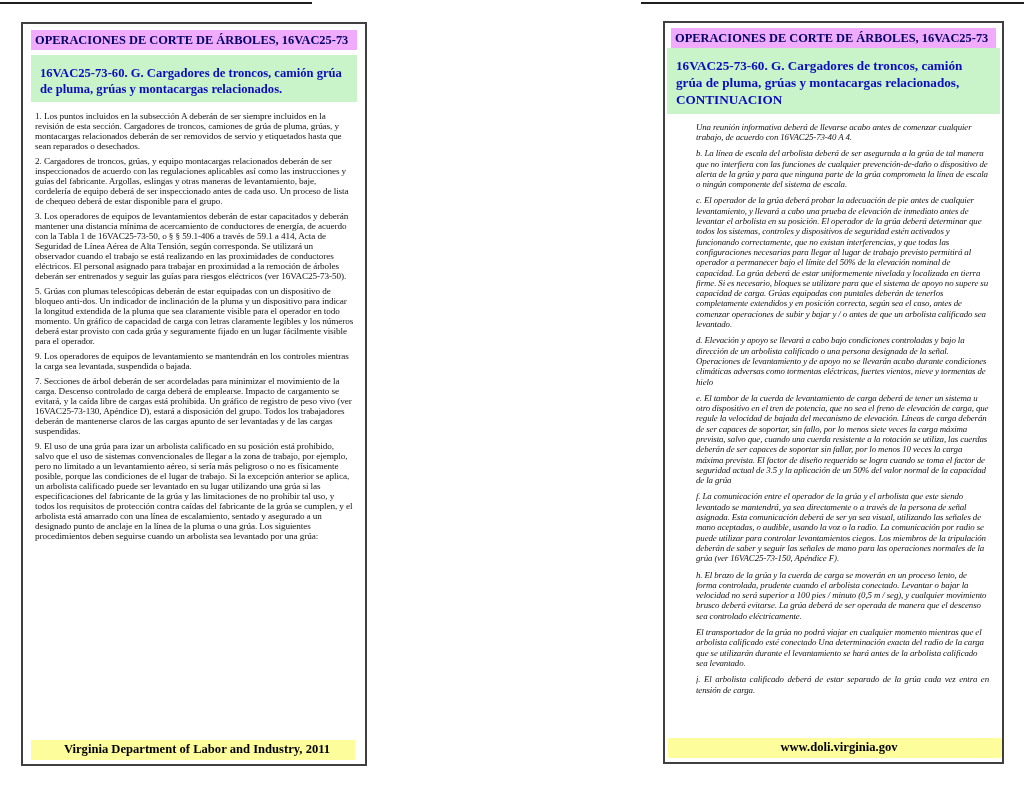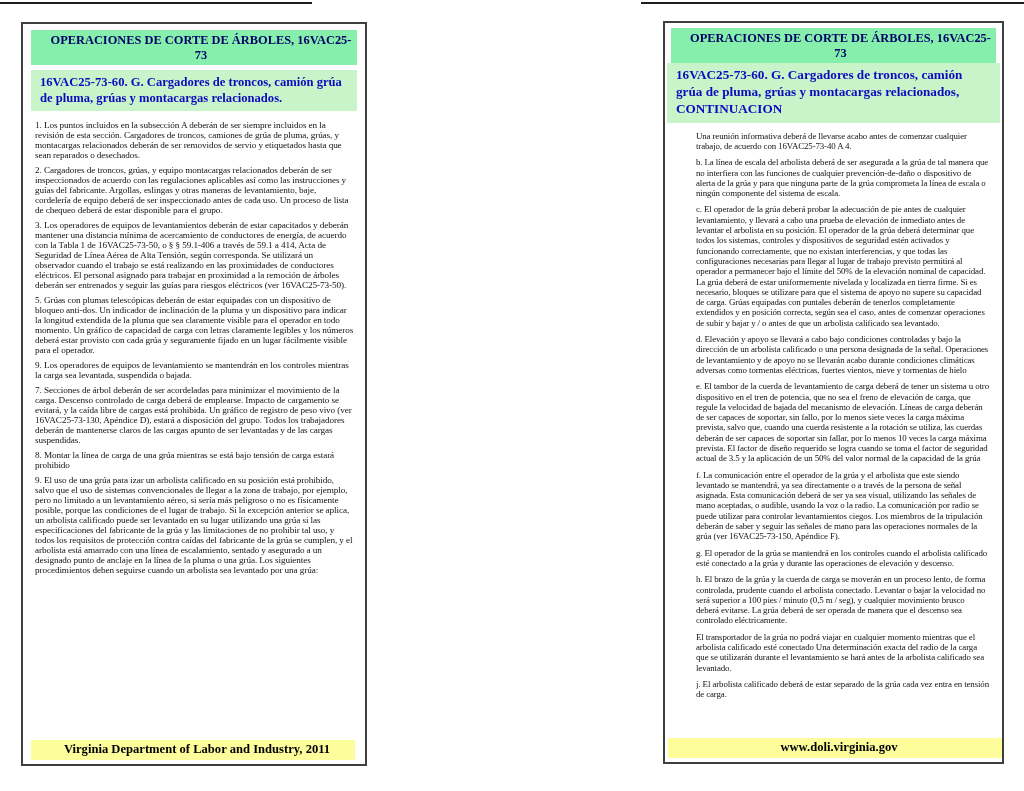--- a/index.html
+++ b/index.html
@@ -12,44 +12,44 @@
   #scan-line-right{left:641px;width:383px;}
 
   .page{
     position:absolute;background:#fff;border:2px solid #3f3f3f;
     box-sizing:border-box;
   }
   #page-left{left:21px;top:22px;width:346px;height:744px;}
   #page-right{left:663px;top:21px;width:341px;height:743px;}
 
   .title-band{
-    background:#86efac;text-align:center;font-weight:bold;color:#000066;
-    font-size:12.4px;padding:3px 2px 2px 16px;box-sizing:border-box;
+    background:#f0abfc;text-align:left;font-weight:bold;color:#000066;
+    font-size:12.4px;padding:3px 2px 2px 4px;box-sizing:border-box;
   }
   #page-left .title-band{margin:6px 8px 0 8px;}
   #page-right .title-band{margin:5px 6px 0 6px;}
 
   .heading-band{
     background:#c9f4c9;color:#0b0bbf;font-weight:bold;
-    font-size:12.6px;line-height:1.28;padding:4px 9px 5px 9px;box-sizing:border-box;
+    font-size:12.6px;line-height:1.28;padding:10px 9px 5px 9px;box-sizing:border-box;
   }
   #page-left .heading-band{margin:5px 8px 0 8px;}
   #page-right .heading-band{margin:0 2px 0 2px;font-size:13.2px;}
 
   .page-body{overflow:hidden;color:#131313;}
   #page-left .page-body{
     margin:9px 11px 0 12px;font-size:9.2px;line-height:10px;
     letter-spacing:-0.1px;max-height:612px;
   }
   #page-left .page-body p{margin:0 0 5px 0;}
   #page-left .page-body p.sub-item{margin-left:15px;margin-right:3px;}
 
   #page-right .page-body{
     margin:8px 13px 0 31px;font-size:8.9px;line-height:10.3px;
-    letter-spacing:-0.12px;max-height:612px;
+    letter-spacing:-0.12px;max-height:612px;font-style:italic;
   }
   #page-right .page-body p{margin:0 0 6px 0;}
   #page-right .page-body p.justify{text-align:justify;}
 
   .footer-band{
     position:absolute;bottom:4px;background:#fdfd9c;text-align:center;
     font-weight:bold;color:#000;font-size:12.6px;padding:2px 0 3px 8px;
   }
   #page-left .footer-band{left:8px;right:10px;}
   #page-right .footer-band{left:3px;right:0;}
@@ -67,21 +67,20 @@
   <div class="heading-band">
     <span>16VAC25-73-60. G.   Cargadores de troncos, camión grúa de pluma, grúas y montacargas relacionados.</span>
   </div>
   <div class="page-body">
     <p>1. Los puntos incluidos en la subsección A deberán de ser siempre incluidos en la revisión de esta sección. Cargadores de troncos, camiones de grúa de pluma, grúas, y montacargas relacionados deberán de ser removidos de servio y etiquetados hasta que sean reparados o desechados.</p>
     <p>2. Cargadores de troncos, grúas, y equipo montacargas relacionados deberán de ser inspeccionados de acuerdo con las regulaciones aplicables así como las instrucciones y guías del fabricante. Argollas, eslingas y otras maneras de levantamiento, baje, cordelería de equipo deberá de ser inspeccionado antes de cada uso. Un proceso de lista de chequeo deberá de estar disponible para el grupo.</p>
     <p>3. Los operadores de equipos de levantamientos deberán de estar capacitados y deberán mantener una distancia mínima de acercamiento de conductores de energía, de acuerdo con la Tabla 1 de 16VAC25-73-50, o § § 59.1-406 a través de 59.1 a 414, Acta de Seguridad de Línea Aérea de Alta Tensión, según corresponda. Se utilizará un observador cuando el trabajo se está realizando en las proximidades de conductores eléctricos. El personal asignado para trabajar en proximidad a la remoción de árboles deberán ser entrenados y seguir las guías para riesgos eléctricos (ver 16VAC25-73-50).</p>
     <p>5. Grúas con plumas telescópicas deberán de estar equipadas con un dispositivo de bloqueo anti-dos. Un indicador de inclinación de la pluma y un dispositivo para indicar la longitud extendida de la pluma que sea claramente visible para el operador en todo momento. Un gráfico de capacidad de carga con letras claramente legibles y los números deberá estar provisto con cada grúa y seguramente fijado en un lugar fácilmente visible para el operador.</p>
     <p>9. Los operadores de equipos de levantamiento se mantendrán en los controles mientras la carga sea levantada, suspendida o bajada.</p>
     <p>7. Secciones de árbol deberán de ser acordeladas para minimizar el movimiento de la carga. Descenso controlado de carga deberá de emplearse. Impacto de cargamento se evitará, y la caída libre de cargas está prohibida. Un gráfico de registro de peso vivo (ver 16VAC25-73-130, Apéndice D), estará a disposición del grupo. Todos los trabajadores deberán de mantenerse claros de las cargas apunto de ser levantadas y de las cargas suspendidas.</p>
-    <p>8. Montar la línea de carga de una grúa mientras se está bajo tensión de carga estará prohibido</p>
     <p>9. El uso de una grúa para izar un arbolista calificado en su posición está prohibido, salvo que el uso de sistemas convencionales de llegar a la zona de trabajo, por ejemplo, pero no limitado a un levantamiento aéreo, si sería más peligroso o no es físicamente posible, porque las condiciones de el lugar de trabajo. Si la excepción anterior se aplica, un arbolista calificado puede ser levantado en su lugar utilizando una grúa si las especificaciones del fabricante de la grúa y las limitaciones de no prohibir tal uso, y todos los requisitos de protección contra caídas del fabricante de la grúa se cumplen, y el arbolista está amarrado con una línea de escalamiento, sentado y asegurado a un designado punto de anclaje en la línea de la pluma o una grúa. Los siguientes procedimientos deben seguirse cuando un arbolista sea levantado por una grúa:</p>
   </div>
   <div class="footer-band">
     <span>Virginia Department of Labor and Industry, 2011</span>
   </div>
 </section>
 
 <section class="page" id="page-right">
   <div class="title-band">
     <span>OPERACIONES DE CORTE DE ÁRBOLES, 16VAC25-73</span>
@@ -89,21 +88,20 @@
   <div class="heading-band">
     <span>16VAC25-73-60. G.   Cargadores de troncos, camión grúa de pluma, grúas y montacargas relacionados, CONTINUACION</span>
   </div>
   <div class="page-body">
     <p>Una reunión informativa deberá de llevarse acabo antes de comenzar cualquier trabajo, de acuerdo con 16VAC25-73-40 A 4.</p>
     <p>b. La línea de escala del arbolista deberá de ser asegurada a la grúa de tal manera que no interfiera con las funciones de cualquier prevención-de-daño o dispositivo de alerta de la grúa y para que ninguna parte de la grúa comprometa la línea de escala o ningún componente del sistema de escala.</p>
     <p>c. El operador de la grúa deberá probar la adecuación de pie antes de cualquier levantamiento, y llevará a cabo una prueba de elevación de inmediato antes de levantar el arbolista en su posición. El operador de la grúa deberá determinar que todos los sistemas, controles y dispositivos de seguridad estén activados y funcionando correctamente, que no existan interferencias, y que todas las configuraciones necesarias para llegar al lugar de trabajo previsto permitirá al operador a permanecer bajo el límite del 50% de la elevación nominal de capacidad. La grúa deberá de estar uniformemente nivelada y localizada en tierra firme. Si es necesario, bloques se utilizare para que el sistema de apoyo no supere su capacidad de carga. Grúas equipadas con puntales deberán de tenerlos completamente extendidos y en posición correcta, según sea el caso, antes de comenzar operaciones de subir y bajar  y / o antes de que un arbolista calificado sea levantado.</p>
     <p>d. Elevación y apoyo se llevará a cabo bajo condiciones controladas y bajo la dirección de un arbolista calificado o una persona designada de la señal. Operaciones de levantamiento y de apoyo no se llevarán acabo durante condiciones climáticas adversas como tormentas eléctricas, fuertes vientos, nieve y tormentas de hielo</p>
     <p>e. El tambor de la  cuerda de levantamiento de carga deberá de tener un sistema u otro dispositivo en el tren de potencia, que no sea el freno de elevación de carga, que regule la velocidad de bajada del mecanismo de elevación. Líneas de carga deberán de ser capaces de soportar, sin fallo, por lo menos siete veces la carga máxima prevista, salvo que, cuando una cuerda resistente a la rotación se utiliza, las cuerdas deberán de ser capaces de soportar sin fallar, por lo menos 10 veces la carga máxima prevista. El factor de diseño requerido se logra cuando se toma el factor de seguridad actual de 3.5 y la aplicación de un 50% del valor normal de la capacidad de la grúa</p>
     <p>f. La comunicación entre el operador de la grúa y el arbolista que este siendo levantado se mantendrá, ya sea directamente o a través de la persona de señal asignada. Esta comunicación deberá de ser ya sea  visual, utilizando las señales de mano aceptadas, o audible, usando la voz o la radio. La comunicación por radio se puede utilizar para controlar levantamientos ciegos. Los miembros de la tripulación deberán de saber y seguir las señales de mano para las operaciones normales de la grúa (ver 16VAC25-73-150, Apéndice F).</p>
-    <p>g. El operador de la grúa se mantendrá en los controles cuando el arbolista calificado esté conectado a la grúa y durante las operaciones de elevación y descenso.</p>
     <p>h. El brazo de la grúa y la cuerda de carga se moverán en un proceso lento, de forma controlada, prudente cuando el arbolista conectado. Levantar o bajar la velocidad no será superior a 100 pies / minuto (0,5 m / seg), y cualquier movimiento brusco deberá evitarse. La grúa deberá de ser operada de manera que el descenso sea controlado eléctricamente.</p>
     <p>El transportador de la grúa no podrá viajar en cualquier momento mientras que el arbolista calificado esté conectado Una determinación exacta del radio de la  carga que se utilizarán durante el levantamiento se hará antes de la arbolista calificado sea levantado.</p>
     <p class="justify">j. El arbolista calificado deberá de estar separado de la grúa cada vez entra en tensión de carga.</p>
   </div>
   <div class="footer-band">
     <span>www.doli.virginia.gov</span>
   </div>
 </section>
 
 </body></html>

